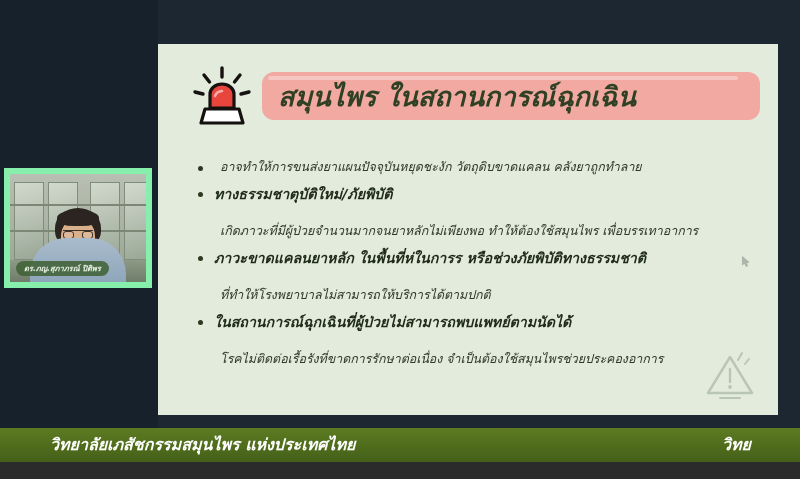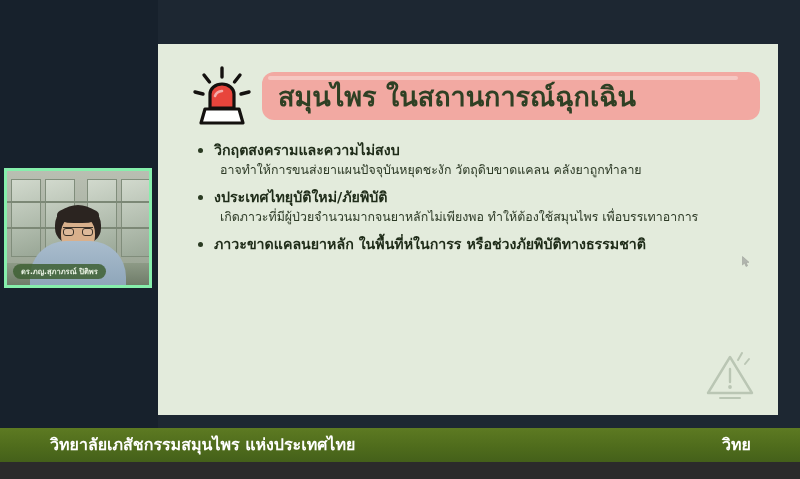--- a/index.html
+++ b/index.html
@@ -1,21 +1,21 @@
 <!DOCTYPE html>
 <html><head>
 <meta charset="utf-8">
 <style>
   * { margin:0; padding:0; box-sizing:border-box; }
   html, body {
     width:800px; height:479px; overflow:hidden;
     background:#1b2430;
     font-family:"DejaVu Sans","Liberation Sans",sans-serif;
   }
-  #app { position:relative; width:800px; height:479px; background:#141b24; }
+  #app { position:relative; width:800px; height:479px; background:#141b24;font-style:italic; }
 
   
   .stage {
     position:absolute; left:0; top:0; width:800px; height:428px;
     background:#1d2732;
   }
   .stage-left-panel {
     position:absolute; left:0; top:0; width:158px; height:428px;
     background:#17212c;
   }
@@ -57,33 +57,33 @@
   .bullet-head {
     position:relative; padding-left:20px;
     font-size:14.2px; font-weight:bold; color:#1e2b18;
     line-height:20px; white-space:nowrap;
   }
   .bullet-dot {
     position:absolute; left:4px; top:8px;
     width:5px; height:5px; border-radius:50%; background:#2a3a22;
   }
   .bullet-body {
-    padding-left:26px; margin-top:1px;
+    padding-left:26px; margin-top:18px;
     font-size:12.4px; color:#2d3a26; line-height:17px;
     white-space:nowrap;
   }
 
   
   .warn-tri { position:absolute; right:22px; bottom:14px; width:52px; height:50px; opacity:.55; }
 
   
   .webcam {
     position:absolute; left:4px; top:168px; width:148px; height:120px;
     background:#3c4a3c; overflow:hidden;
-    border:3px solid #86efac;
+    border:6px solid #86efac;
   }
   .cam-bg { position:absolute; inset:0; }
   .cam-cabinet {
     position:absolute; left:0; top:0; width:100%; height:100%;
     background:
       linear-gradient(180deg,#b9bfb2 0%,#aab3a4 45%,#97a291 100%);
   }
   .shelf { position:absolute; left:0; width:100%; height:2px; background:#7c8876; }
   .glassdoor {
     position:absolute; top:8px; height:78px;
@@ -197,40 +197,47 @@
 
           <div class="title-pill"></div>
           <div class="title-text">สมุนไพร ในสถานการณ์ฉุกเฉิน</div>
         </div>
 
         <div class="bullets">
 
           <div class="bullet">
             <div class="bullet-head">
               <span class="bullet-dot"></span>
-              <span>วิกฤตสงครามและความไม่สงบ</span>
             </div>
             <div class="bullet-body">อาจทำให้การขนส่งยาแผนปัจจุบันหยุดชะงัก วัตถุดิบขาดแคลน คลังยาถูกทำลาย</div>
           </div>
 
           <div class="bullet">
             <div class="bullet-head">
               <span class="bullet-dot"></span>
-              <span>งประเทศไทยุบัติใหม่/ภัยพิบัติ</span>
+              <span>ทางธรรมชาตุบัติใหม่/ภัยพิบัติ</span>
             </div>
             <div class="bullet-body">เกิดภาวะที่มีผู้ป่วยจำนวนมากจนยาหลักไม่เพียงพอ ทำให้ต้องใช้สมุนไพร เพื่อบรรเทาอาการ</div>
           </div>
 
           <div class="bullet">
             <div class="bullet-head">
               <span class="bullet-dot"></span>
               <span>ภาวะขาดแคลนยาหลัก ในพื้นที่ห่ในการร หรือช่วงภัยพิบัติทางธรรมชาติ</span>
             </div>
-          </div>
-
+            <div class="bullet-body">ที่ทำให้โรงพยาบาลไม่สามารถให้บริการได้ตามปกติ</div>
+          </div>
+
+          <div class="bullet">
+            <div class="bullet-head">
+              <span class="bullet-dot"></span>
+              <span>ในสถานการณ์ฉุกเฉินที่ผู้ป่วยไม่สามารถพบแพทย์ตามนัดได้</span>
+            </div>
+            <div class="bullet-body">โรคไม่ติดต่อเรื้อรังที่ขาดการรักษาต่อเนื่อง จำเป็นต้องใช้สมุนไพรช่วยประคองอาการ</div>
+          </div>
 
         </div>
 
         <svg class="warn-tri" viewBox="0 0 52 50">
           <path d="M26 6 L48 42 H4 Z" fill="none" stroke="#9aa894" stroke-width="2.4" stroke-linejoin="round"></path>
           <line x1="26" y1="18" x2="26" y2="31" stroke="#9aa894" stroke-width="2.4" stroke-linecap="round"></line>
           <circle cx="26" cy="36" r="1.9" fill="#9aa894"></circle>
           <g stroke="#9aa894" stroke-width="2" stroke-linecap="round">
             <line x1="38" y1="2" x2="34" y2="9"></line>
             <line x1="45" y1="8" x2="41" y2="13"></line>

